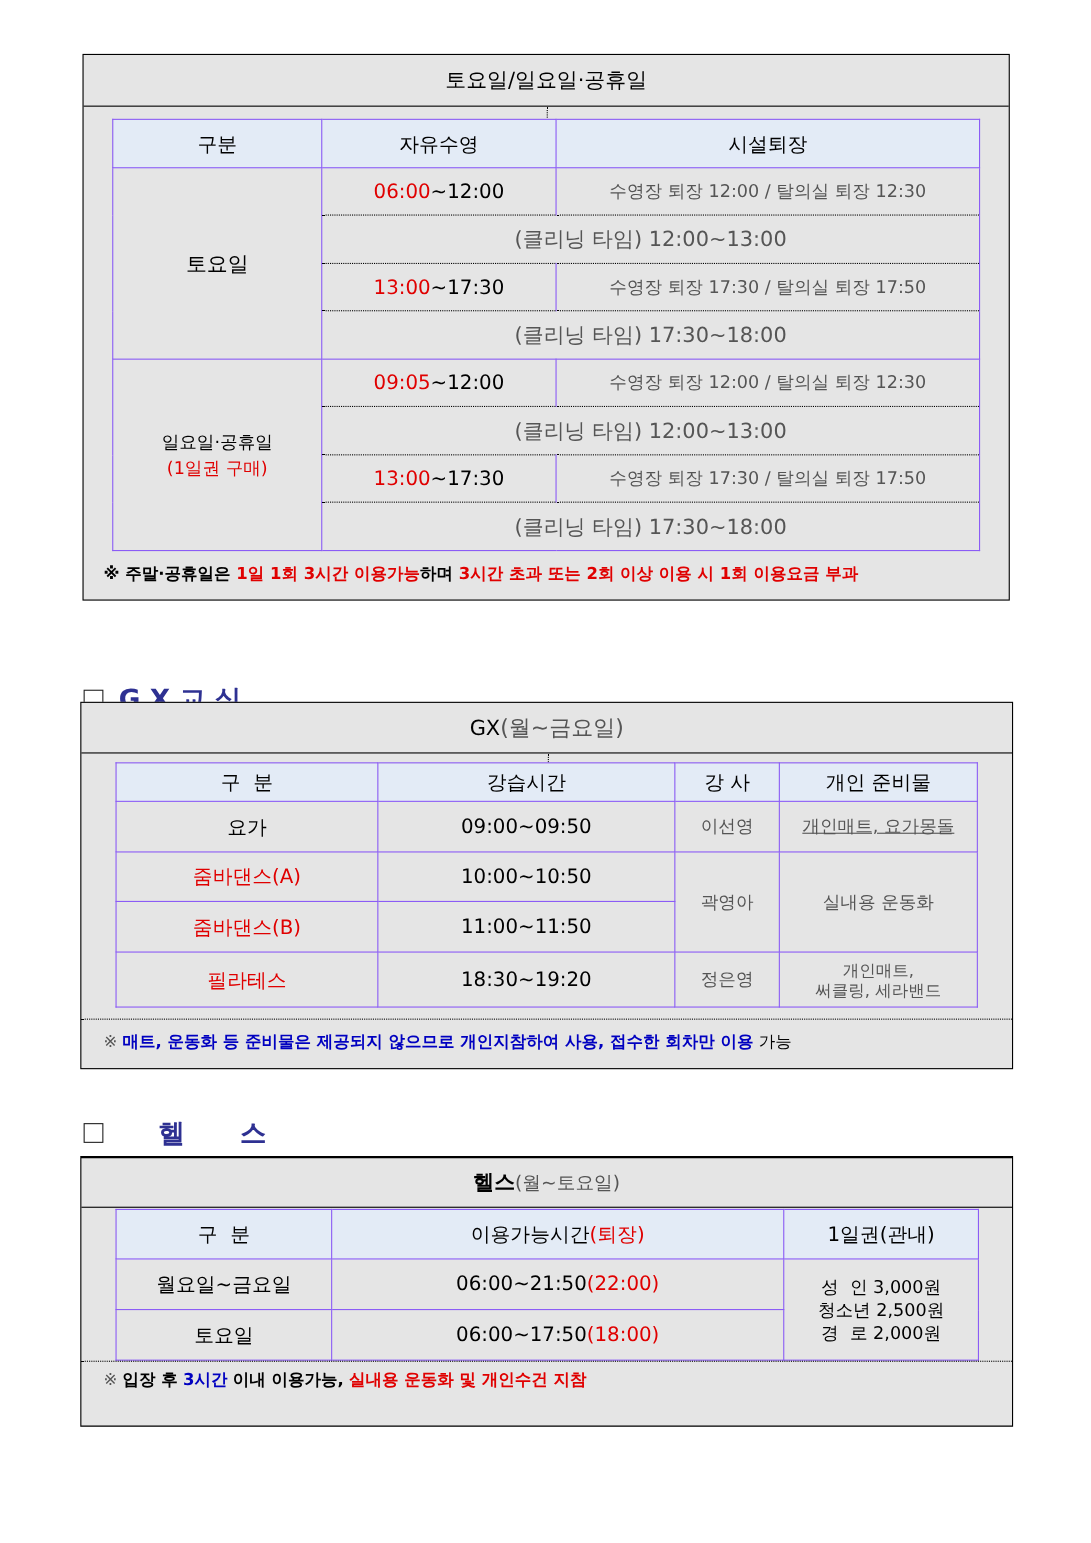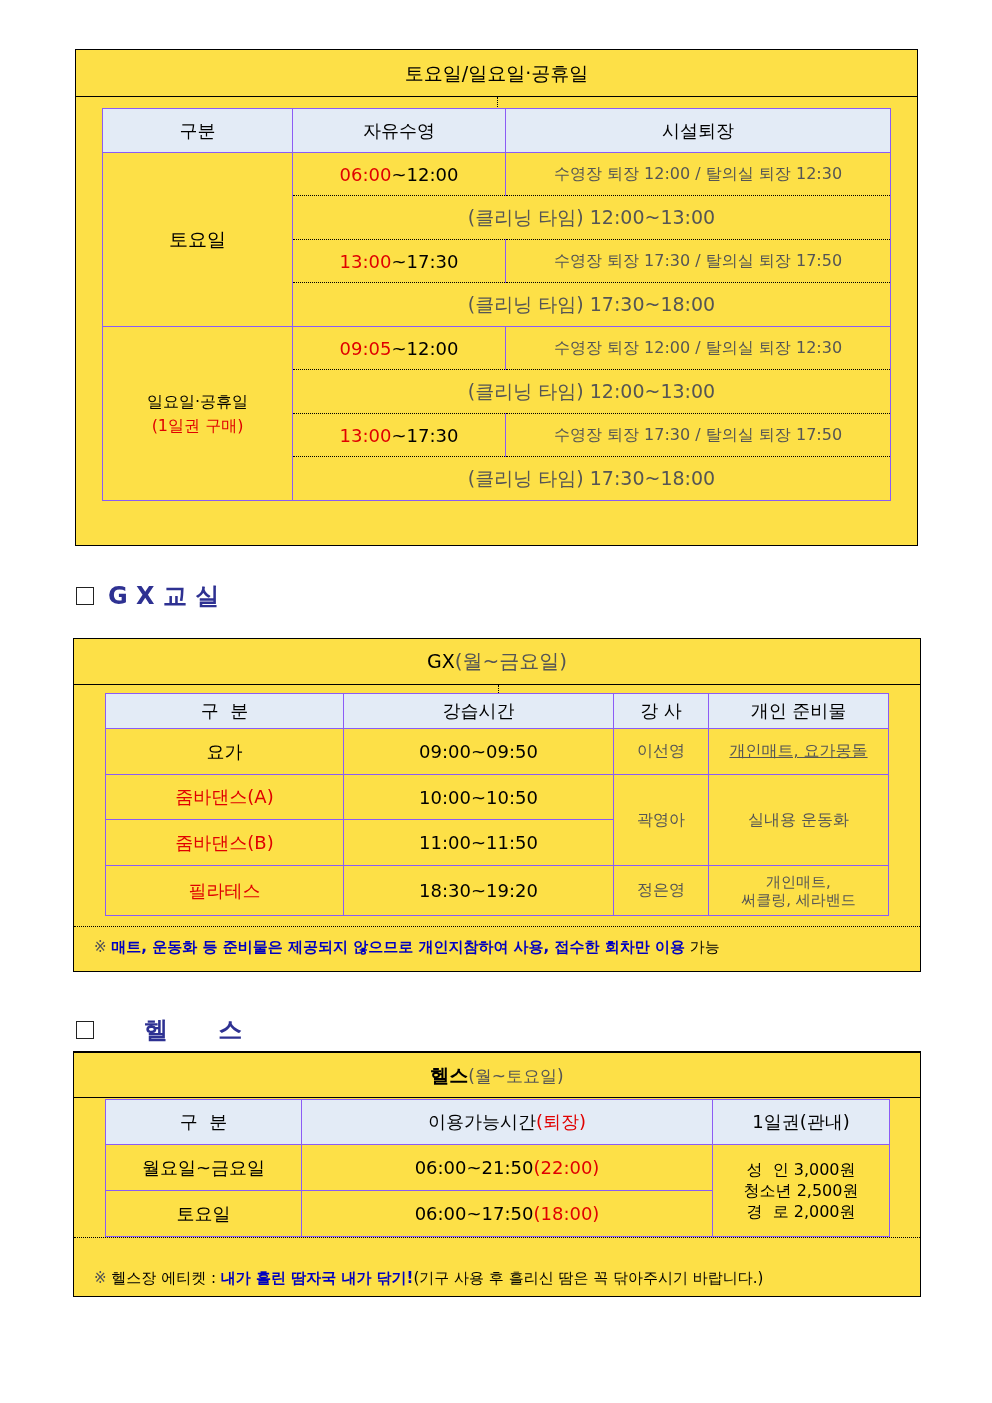--- a/index.html
+++ b/index.html
@@ -4,21 +4,21 @@
 <style>
   * { box-sizing: border-box; margin: 0; padding: 0; }
   html, body { width: 992px; height: 1403px; background: #fff; }
   body { position: relative; font-family: "DejaVu Sans", "Liberation Sans", sans-serif; color: #000; }
   .red { color: #e00000; }
   .blue { color: #0000c0; text-align: right; }
   .navy { color: #2e3192; }
   .gray { color: #555; }
   .bold { font-weight: bold; }
 
-  .box { position: absolute; border: 1px solid #000; background: #fde047; }
+  .box { position: absolute; border: 1px solid #000; background: #e5e5e5; }
   .box-title { position: absolute; left: 0; right: 0; top: 0; border-bottom: 1px solid #000; text-align: center; }
   .vdots { position: absolute; width: 0; border-left: 1px dotted #000; }
 
   table.t { position: absolute; border-collapse: collapse; table-layout: fixed; }
   table.t td, table.t th { border: 1px solid #8b5cf6; text-align: center; vertical-align: middle; font-weight: normal; }
   table.t th { background: #e3ebf6; }
   table.t td.dot-b { border-bottom: 1px dotted #000; }
   table.t td.dot-t { border-top: 1px dotted #000; }
 
   .section-head { position: absolute; left: 76px; font-size: 24px; font-weight: bold; display: flex; align-items: center; }
@@ -78,23 +78,29 @@
     <tr style="height:43px;">
       <td class="dot-b dot-t"><span class="red">13:00</span><span>~17:30</span></td>
       <td class="dot-b dot-t gray" style="font-size:16px;">수영장 퇴장 17:30 / 탈의실 퇴장 17:50</td>
     </tr>
     <tr style="height:44px;">
       <td colspan="2" class="dot-t gray" style="font-size:19px;">(클리닝 타임) 17:30~18:00</td>
     </tr>
   </tbody>
     </table>
 
-</div>
-
-<div class="section-head navy" style="top:580px;">
+  <div class="note bold" style="left:18px; top:462px;">
+    <span>※</span>
+    <span>주말·공휴일은</span>
+    <span class="red">1일 1회 3시간 이용가능</span><span>하며</span>
+    <span class="red">3시간 초과 또는 2회 이상 이용 시 1회 이용요금 부과</span>
+  </div>
+</div>
+
+<div class="section-head navy" style="top:620px;">
   <span class="sq"></span>
   <span>G X 교 실</span>
 </div>
 
 <div class="box" style="left:73px; top:638px; width:848px; height:334px;">
   <div class="box-title" style="height:46px; line-height:45px; font-size:19px;">
     <span>GX</span><span class="gray" style="font-size:20px;">(월~금요일)</span>
   </div>
   <div class="vdots" style="left:424px; top:46px; height:8px;"></div>
 
@@ -180,18 +186,20 @@
       </td>
     </tr>
     <tr style="height:46px;">
       <td>토요일</td>
       <td><span>06:00~17:50</span><span class="red">(18:00)</span></td>
     </tr>
   </tbody>
     </table>
 
   <div class="dotline" style="left:0; right:0; top:184px;"></div>
-  <div class="note" style="left:20px; top:216px;">
+  <div class="note" style="left:20px; top:192px;">
     <span class="gray">※</span>
-    <span>헬스장 에티켓 :</span>
-    <span class="blue bold">내가 흘린 땀자국 내가 닦기!</span><span>(기구 사용 후 흘리신 땀은 꼭 닦아주시기 바랍니다.)</span>
+    <span class="bold">입장 후</span>
+    <span class="blue bold">3시간</span>
+    <span class="bold">이내 이용가능,</span>
+    <span class="red bold">실내용 운동화 및 개인수건 지참</span>
   </div>
 </div>
 
 </body></html>

